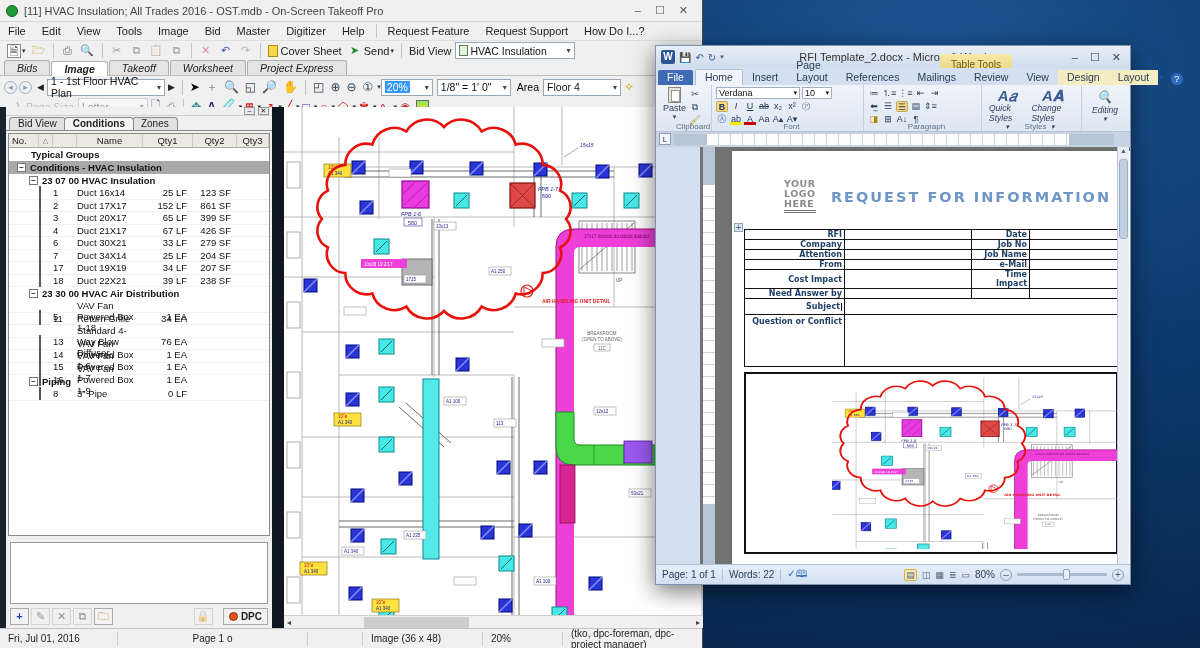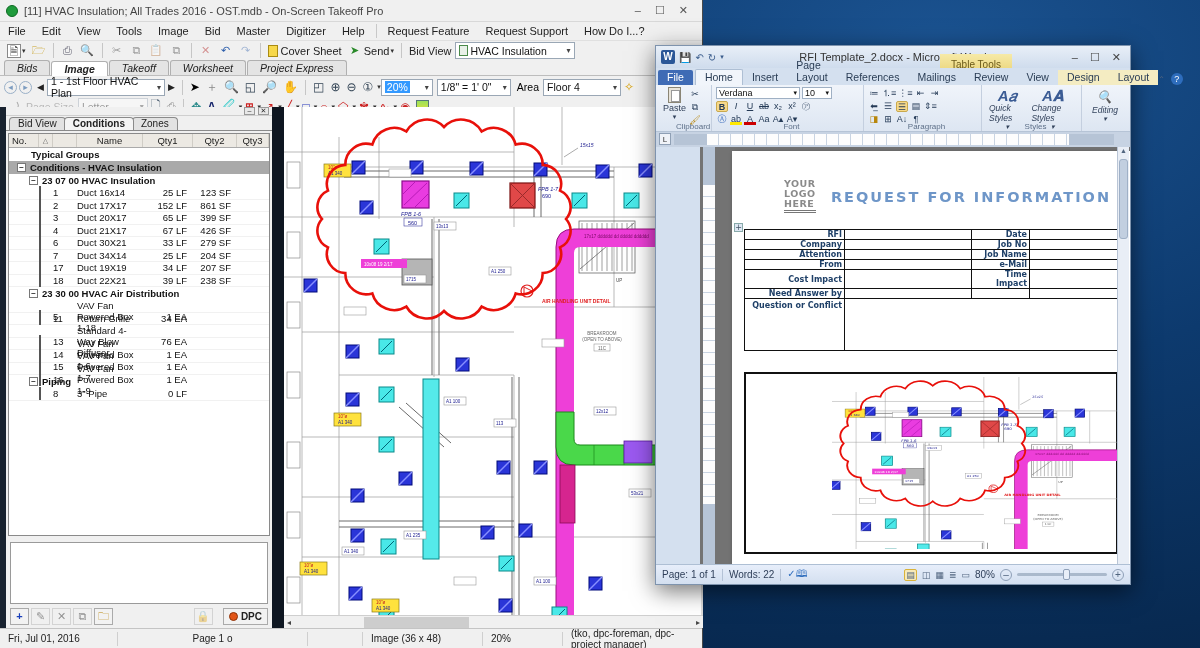--- a/index.html
+++ b/index.html
@@ -934,20 +934,24 @@
               <td class="lab3">Time Impact</td>
               <td class="v2"></td>
             </tr>
             <tr>
               <td class="lab">Need Answer by</td>
               <td></td>
               <td class="lab3"></td>
               <td class="v2"></td>
             </tr>
             <tr>
+              <td class="lab" style="height:16px;">Subject<span class="cursorbar"></span></td>
+              <td colspan="3"></td>
+            </tr>
+            <tr>
               <td class="lab" style="height:52px;vertical-align:top;padding-top:2px;">Question or Conflict</td>
               <td colspan="3"></td>
             </tr>
           </tbody>
       </table>
       <div id="img-cell">
         <div id="word-plan-wrap"><svg width="292" height="172" viewBox="22 6 400 274" preserveAspectRatio="none" xmlns="http://www.w3.org/2000/svg">
               <g stroke="#9b9b9b" stroke-width=".7">
                 <line x1="18" y1="0" x2="18" y2="510"></line>
                 <line x1="55" y1="30" x2="55" y2="510"></line>

